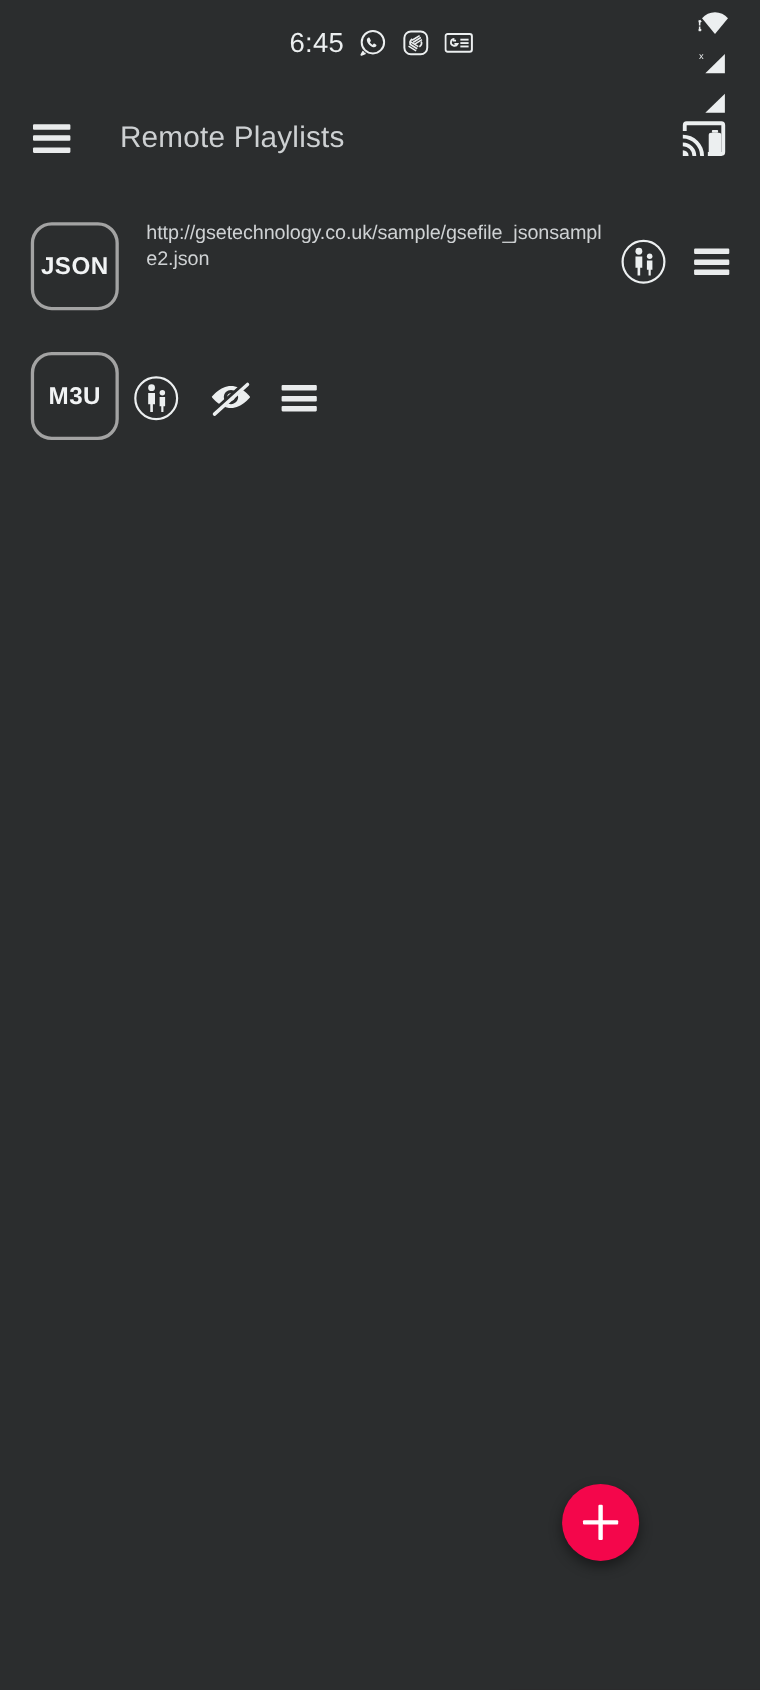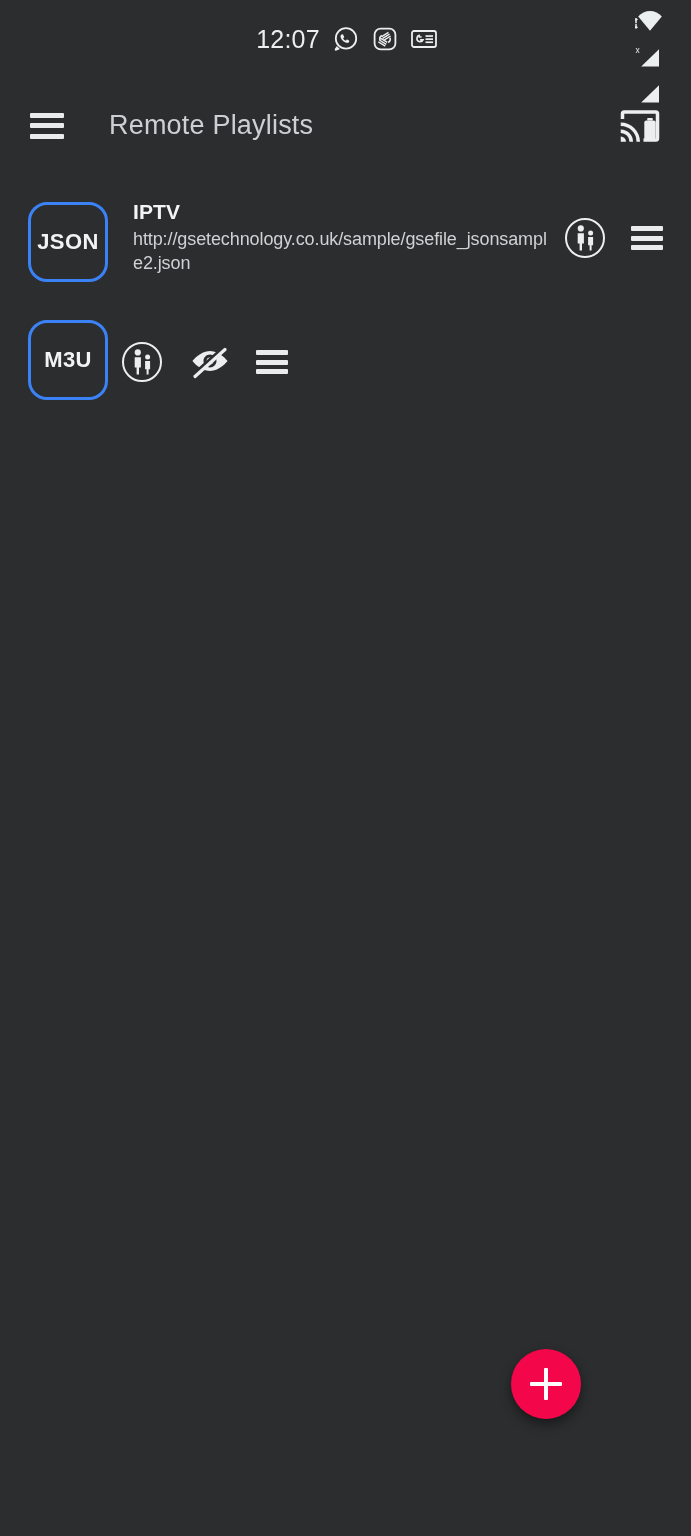--- a/index.html
+++ b/index.html
@@ -38,21 +38,21 @@
   .toolbar-spacer{ flex:1; }
   .cast{ width:42px; height:42px; }
 
   
   .list{ position:absolute; top:180px; left:0; right:0; }
   .row{
     display:flex; align-items:flex-start; padding:18px 28px 14px 28px;
     min-height:118px;
   }
   .badge{
-    flex:0 0 auto; width:80px; height:80px; border:3px solid #3b82f6;
+    flex:0 0 auto; width:80px; height:80px; border:3px solid #a3a3a3;
     border-radius:19px; display:flex; align-items:center; justify-content:center;
     margin-top:4px;
   }
   .badge span{
     font-size:22px; font-weight:bold; color:#f1f3f4; letter-spacing:.4px;
   }
   .row-text{ flex:1 1 auto; min-width:0; padding-left:25px; padding-top:2px; }
   .row-title{
     font-size:21px; font-weight:bold; color:#f2f4f5;
     margin-bottom:4px; letter-spacing:.1px;
@@ -85,21 +85,21 @@
   .fab .plus-h{ width:32px; height:4px; }
   .fab .plus-v{ width:4px; height:32px; }
 </style>
 </head>
 <body>
 
 <div class="screen">
 
   <div class="statusbar">
     <div class="sb-left">
-      <div class="sb-clock">12:07</div>
+      <div class="sb-clock">6:45</div>
 
       <svg class="sb-ic" width="26" height="26" viewBox="0 0 26 26">
         <circle cx="13" cy="12.4" r="10.2" fill="none" stroke="#eceff0" stroke-width="1.8"></circle>
         <path d="M4.4 20.6 L2.6 23.8 L6.3 22.3" fill="none" stroke="#eceff0" stroke-width="1.8" stroke-linejoin="round"></path>
         <path d="M9.3 8.2c-.5 0-.9.2-1.2.6-.4.5-.7 1.2-.5 2.2.3 1.7 1.6 3.4 3.1 4.5 1.6 1.2 3.3 1.6 4.2 1.3.7-.2 1.2-.8 1.3-1.4.1-.4 0-.6-.2-.8l-1.7-1c-.3-.1-.5 0-.7.2l-.5.7c-.2.2-.4.2-.6.1-.7-.3-1.6-1-2.2-1.9-.1-.2-.1-.4.1-.6l.6-.6c.2-.2.2-.4.1-.7l-.8-1.9c-.1-.4-.4-.7-1-.7z" fill="#eceff0"></path>
       </svg>
 
       <svg class="sb-ic" width="26" height="26" viewBox="0 0 26 26">
         <rect x="2.6" y="2.6" width="20.8" height="20.8" rx="6" ry="6" fill="none" stroke="#eceff0" stroke-width="1.8"></rect>
         <path d="M16.5 6.3 L9.6 10.6 M17.6 8.1 L10.7 12.4 M18.6 10 L11.7 14.3 M8.4 12.1 L15.3 16.4 M7.4 14 L14.3 18.3 M6.4 15.9 L13.3 20.2" stroke="#eceff0" stroke-width="1.4" fill="none"></path>
@@ -170,21 +170,20 @@
     </svg>
   </div>
 
   <div class="list">
 
     <div class="row">
       <div class="badge">
         <span>JSON</span>
       </div>
       <div class="row-text">
-        <div class="row-title">IPTV</div>
         <div class="row-url">http://gsetechnology.co.uk/sample/gsefile_jsonsample2.json</div>
       </div>
       <div class="row-actions">
         <div class="act">
           <svg width="44" height="44" viewBox="0 0 44 44">
             <circle cx="22" cy="22" r="19" fill="none" stroke="#eceff0" stroke-width="2"></circle>
             <circle cx="17.8" cy="12.4" r="3.1" fill="#eceff0"></circle>
             <path d="M14.7 17.2h6.2v10.2h-1.9v7.1h-2.4v-7.1h-1.9z" fill="#eceff0"></path>
             <circle cx="27.6" cy="17.0" r="2.5" fill="#eceff0"></circle>
             <path d="M25.1 20.9h5.0v8.4h-1.5v5.2h-2.0v-5.2h-1.5z" fill="#eceff0"></path>

